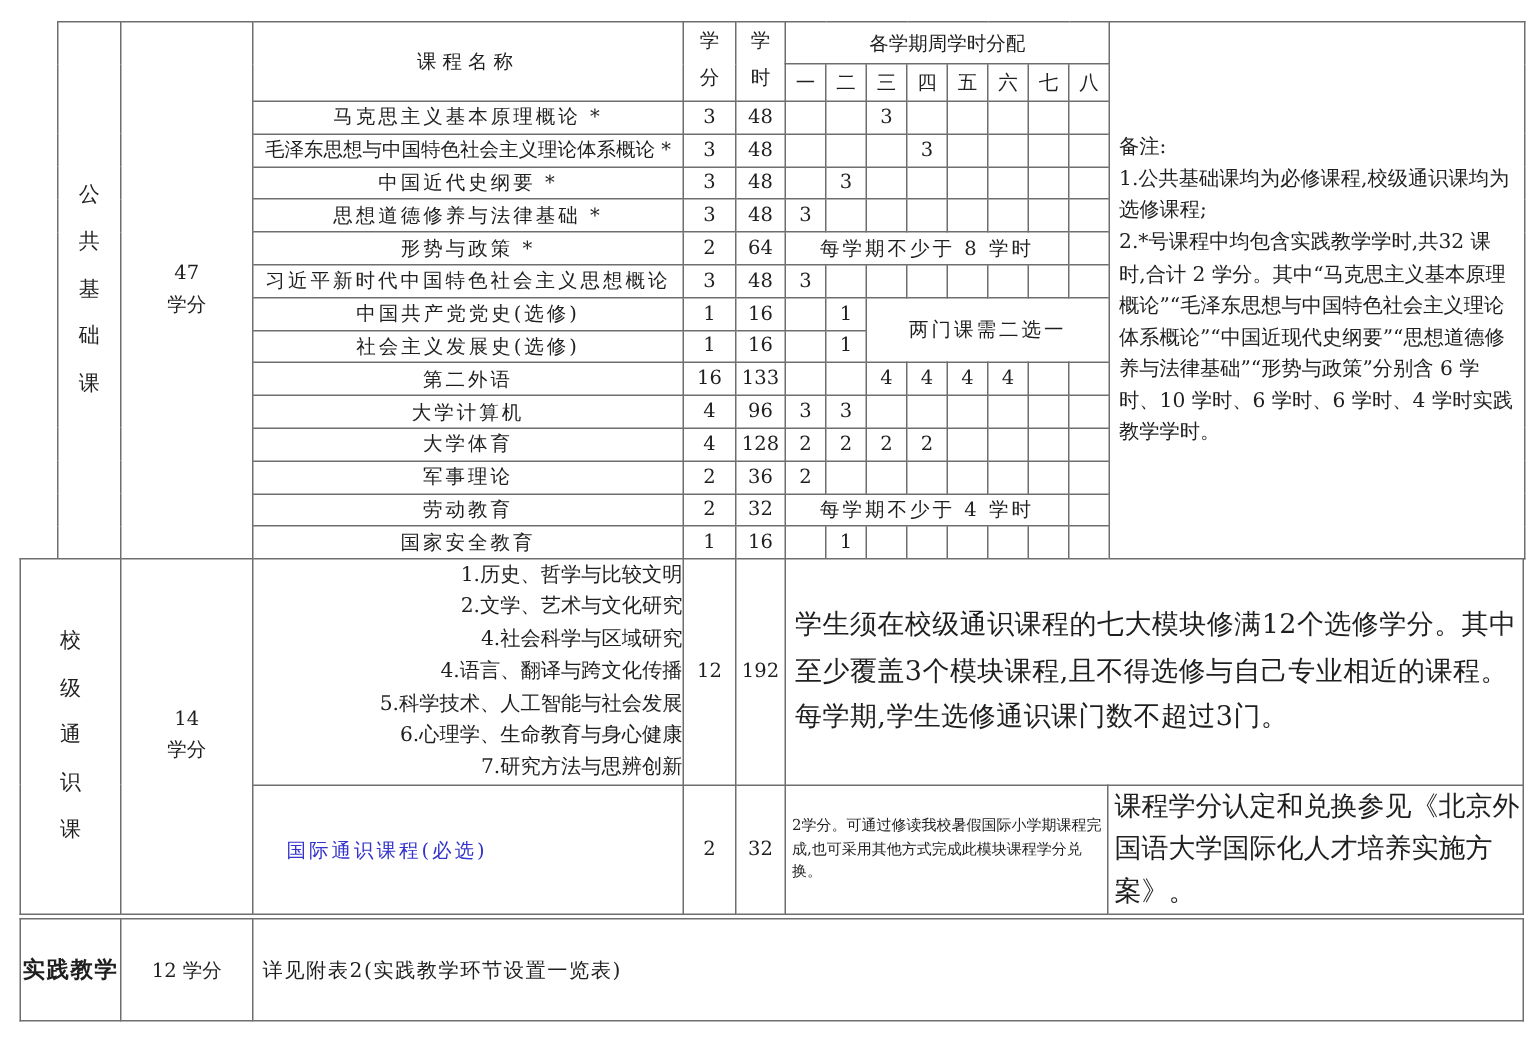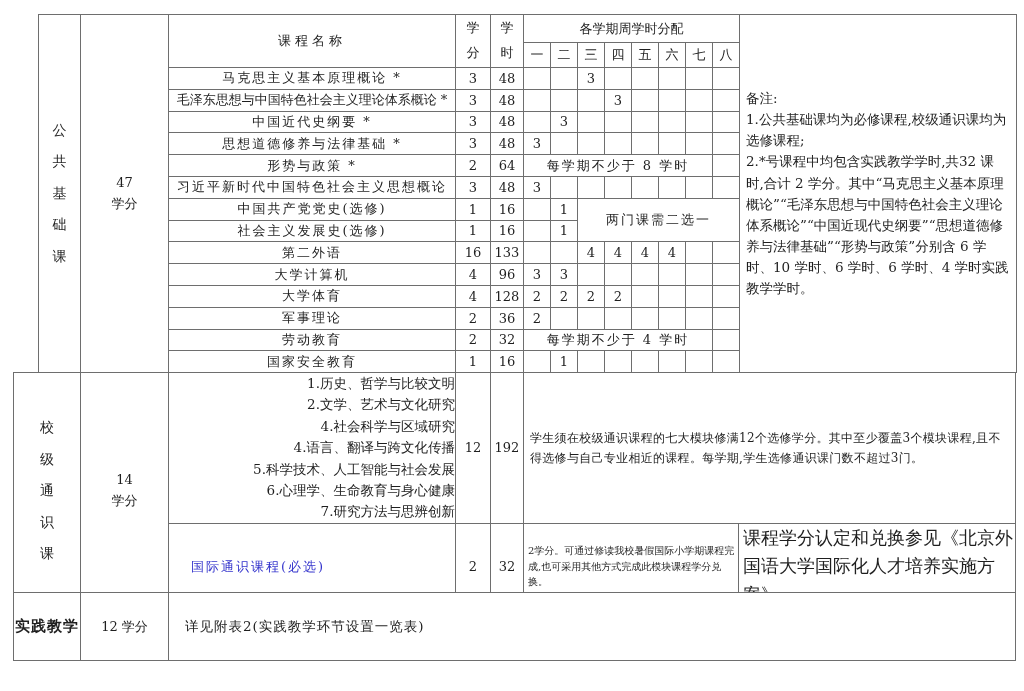--- a/index.html
+++ b/index.html
@@ -11,39 +11,39 @@
   table{border-collapse:collapse;table-layout:fixed;position:absolute;background:#fff;}
   td{border:1px solid #6e6e6e;font-size:13px;text-align:center;vertical-align:middle;padding:0;overflow:hidden;}
   
   #t1{left:38px;top:14px;width:978px;}
   #t1 tr.hr1{height:28px;} #t1 tr.hr2{height:25px;}
   #t1 tr.cr{height:21.8px;}
   
   #t2{left:13px;top:372px;width:1002px;}
   #t2 tr.ra{height:150px;} #t2 tr.rb{height:69px;}
   
-  #t3{left:13px;top:592px;width:1002px;}
+  #t3{left:13px;top:612px;width:1002px;}
   #t3 tr{height:68px;}
 
   .cat{font-weight:normal;}
   .vert{width:1.15em;margin:0 auto;word-break:break-all;line-height:2.25;font-size:14px;letter-spacing:0;}
   .narrow{width:1.05em;margin:0 auto;word-break:break-all;line-height:1.9;}
   .credcol div{line-height:1.6;}
   .hname{letter-spacing:4px;}
   .name{letter-spacing:2px;white-space:nowrap;}
   .name.tight{letter-spacing:0;}
   .namel{text-align:left;padding-left:22px;letter-spacing:2px;white-space:nowrap;}
   .spannote{letter-spacing:2px;}
   .notes{ text-align:left;vertical-align:middle;padding:0 5px 0 6px;font-size:13.5px;line-height:1.56;}
   .notes div{text-align:left;}
   .modules{text-align:right;padding-left:6px;line-height:21.4px;font-size:13.5px;}
-  .bignote{text-align:left;padding:0 4px 0 6px;font-size:12px;line-height:1.7;letter-spacing:0.3px;}
+  .bignote{text-align:left;padding:0 4px 0 6px;font-size:18px;line-height:1.7;letter-spacing:0.3px;}
   .smnote{text-align:left;vertical-align:middle;padding:0 2px 0 4px;font-size:10px;line-height:1.58;}
   .practice-cat{font-weight:bold;font-size:15px;letter-spacing:1px;}
-  .practice-note{text-align:left;padding-left:16px;font-size:13.5px;letter-spacing:1px;}
+  .practice-note{text-align:left;padding-left:6px;font-size:13.5px;letter-spacing:1px;}
   .link{color:#3333cc;}
 </style>
 </head>
 <body>
 
 <table id="t1">
   <colgroup>
     <col style="width:42px">
       <col style="width:88px">
       <col style="width:287px">

